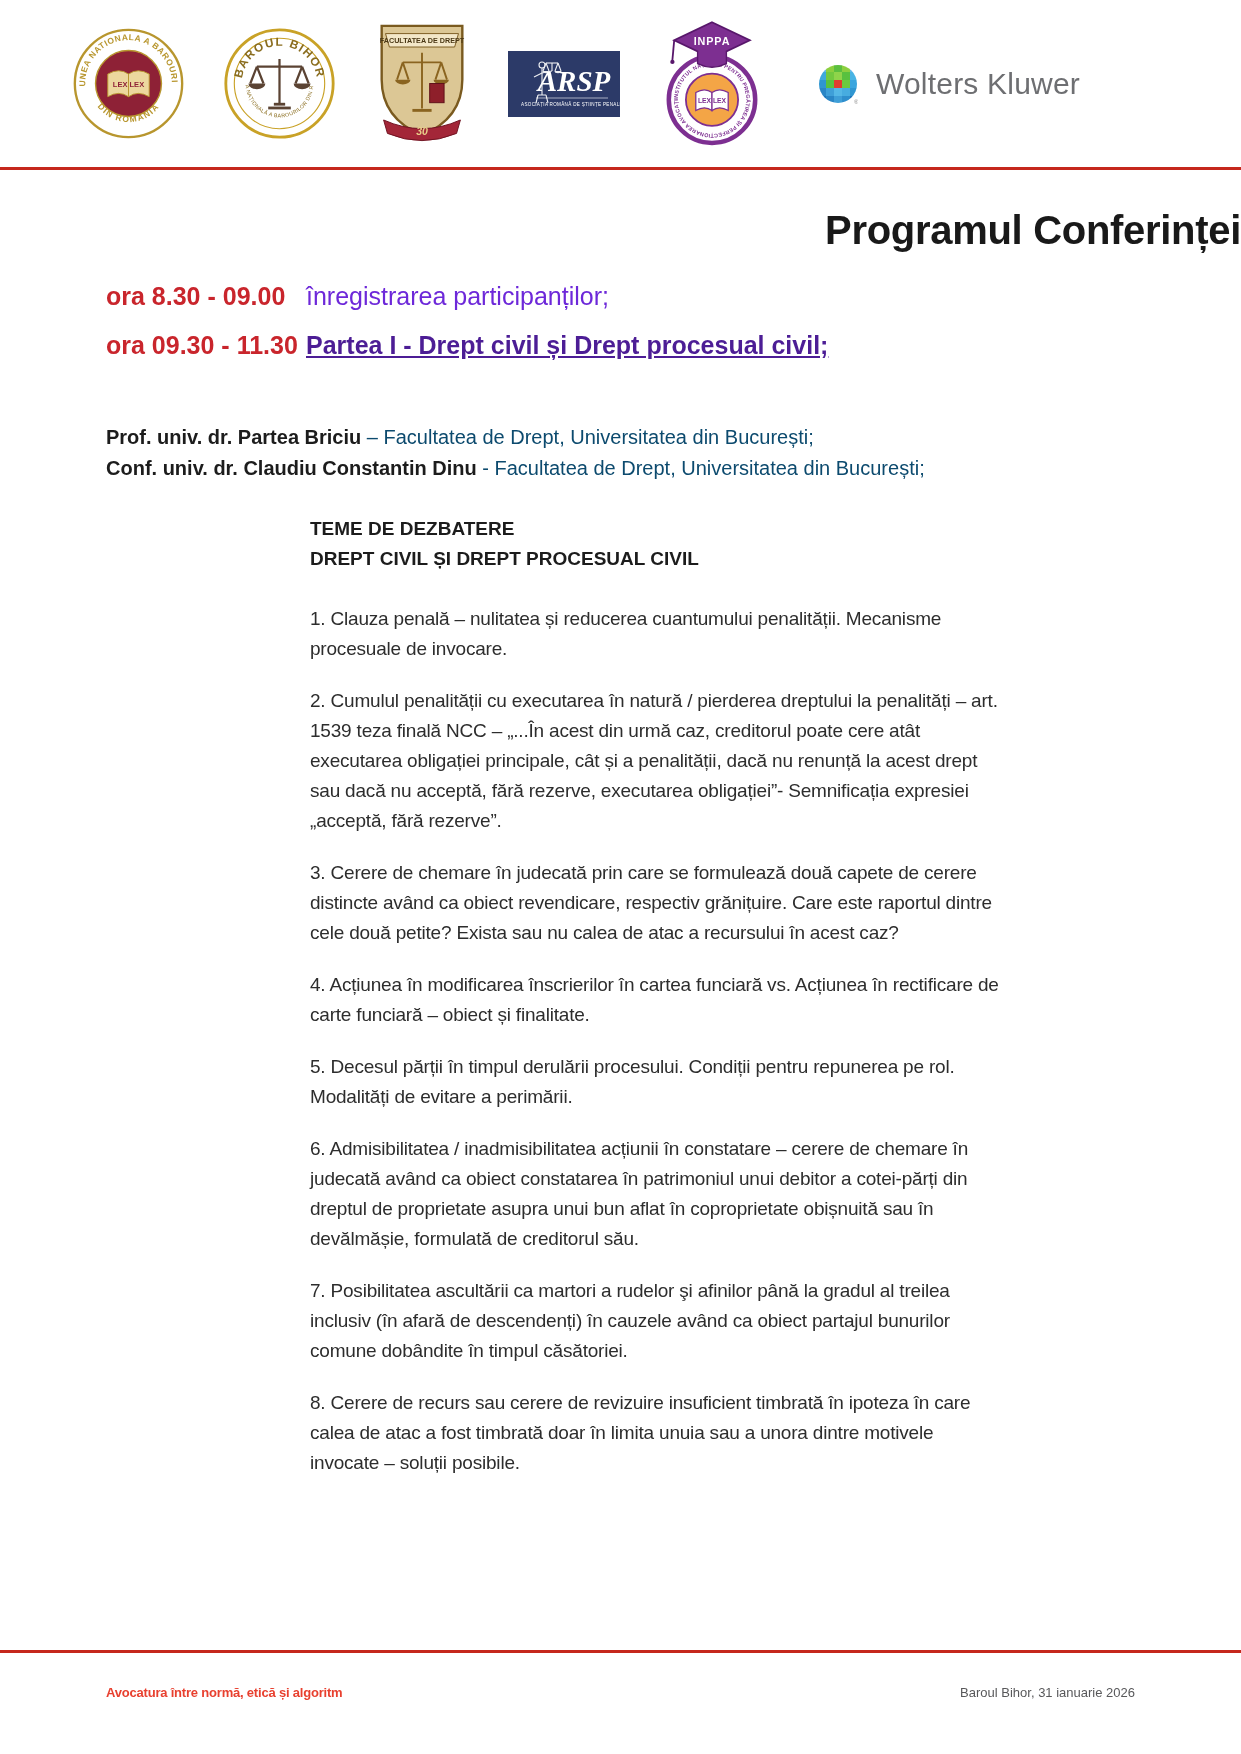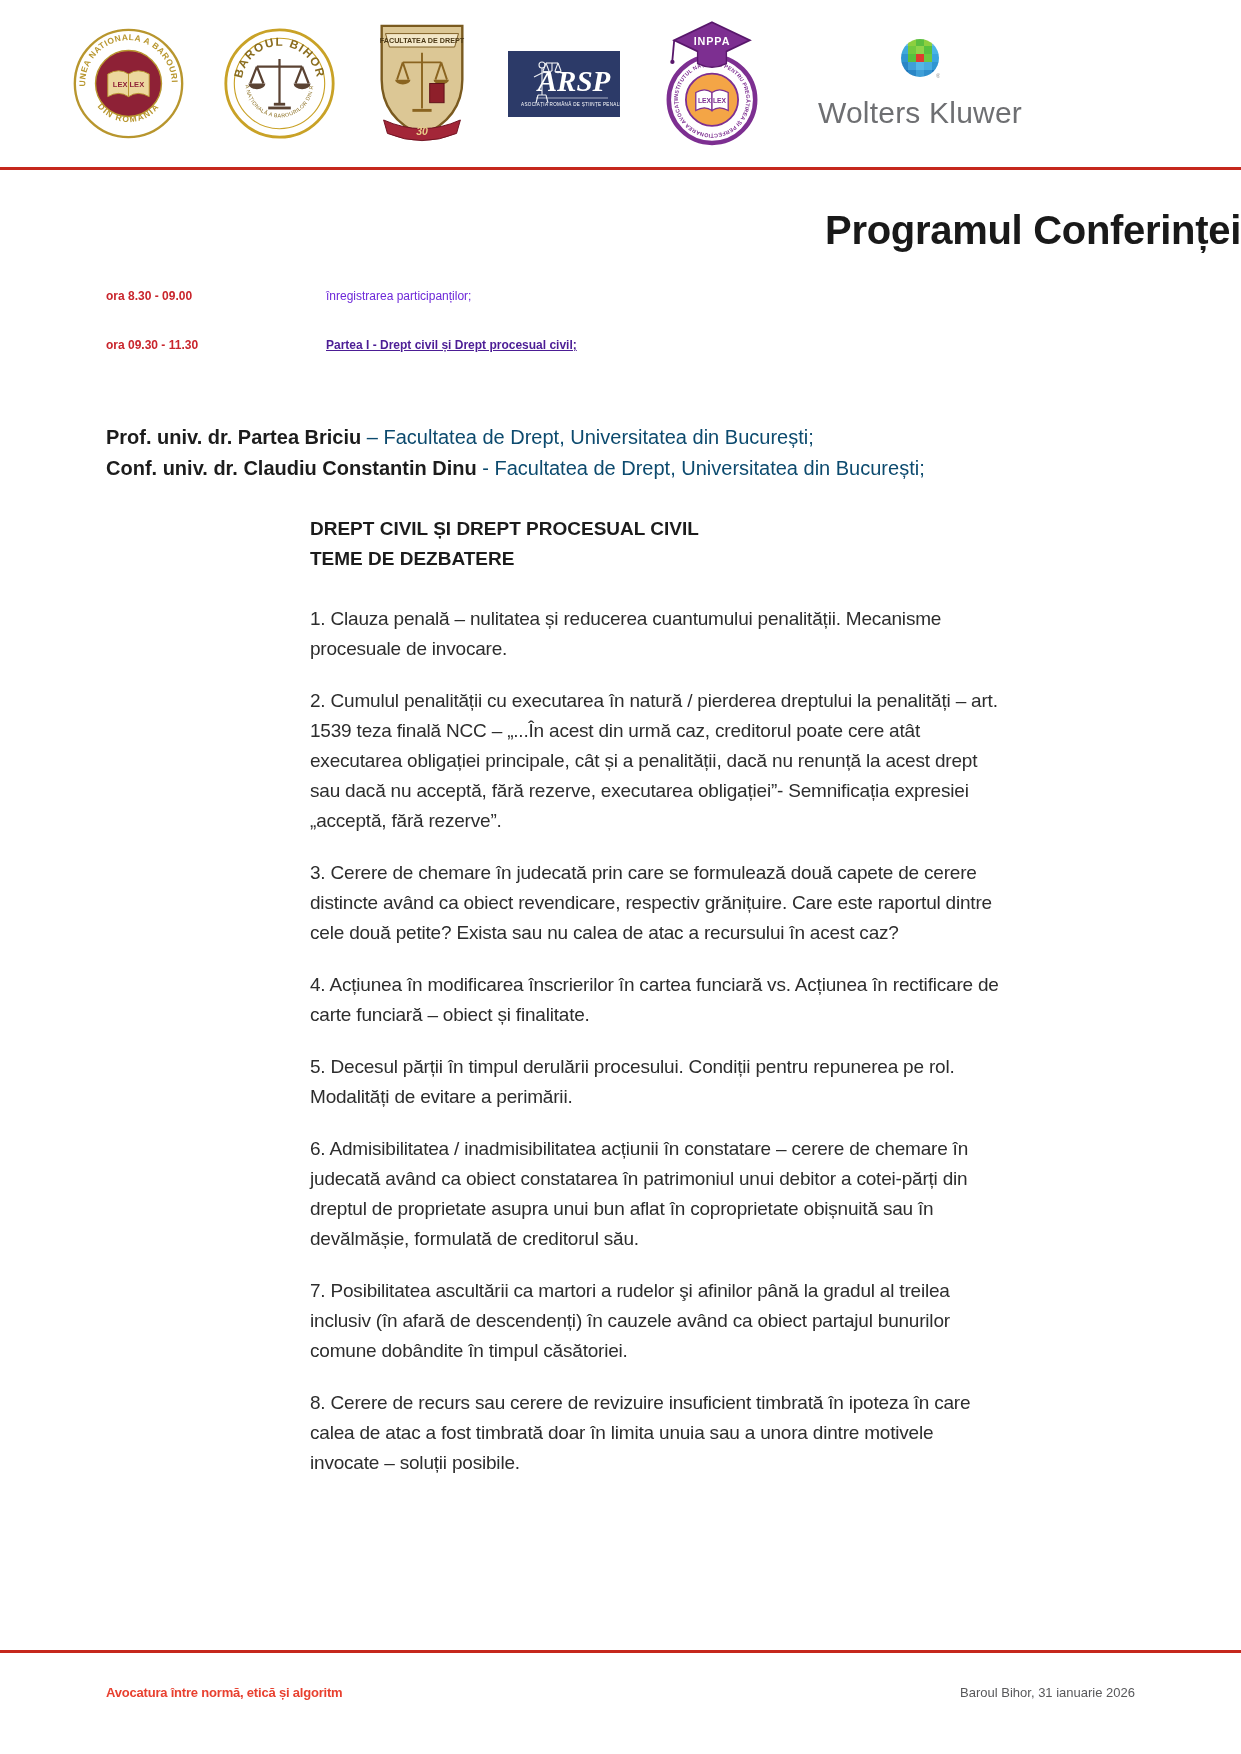--- a/index.html
+++ b/index.html
@@ -8,34 +8,34 @@
     background:#ffffff; overflow:hidden;
     font-family:"Liberation Sans", sans-serif; color:#2d2d2d;
   }
 
   
   .logo-strip {
     height:167px; display:flex; align-items:center;
     gap:38px; padding-left:72px; box-sizing:border-box;
   }
   .logo { flex:0 0 auto; display:flex; align-items:center; }
-  .wk-logo { display:flex; align-items:center; gap:18px; margin-left:14px;flex-direction:column; }
+  .wk-logo { display:flex; align-items:center; gap:18px; margin-left:14px; }
   .wk-label { font-size:30px; color:#6e6f72; letter-spacing:0.2px; }
 
   .rule { width:100%; height:3px; background:#c5281c; }
 
   
   .doc-title {
     margin-top:38px; text-align:right;
     font-size:40px; font-weight:bold; color:#191919; letter-spacing:-0.3px;
   }
 
   
   .schedule { margin:30px 0 0 106px; }
-  .sched-row { display:flex; margin-bottom:23px; font-size:12px; line-height:26px;gap:20px; }
+  .sched-row { display:flex; margin-bottom:23px; font-size:25px; line-height:26px; }
   .sched-time { width:200px; flex:0 0 200px; font-weight:bold; color:#c9252c; }
   .sched-desc { color:#6d28d9; }
   .sched-desc.highlight { color:#4c1d95; font-weight:bold;text-decoration:underline; }
 
   
   .speakers { margin:64px 106px 0 106px; font-size:20px; line-height:31px; }
   .speaker-name { font-weight:bold; color:#1c1c1c; }
   .speaker-affil { color:#0c4a6e; }
 
   
@@ -227,22 +227,22 @@
       <div class="sched-desc highlight">Partea I - Drept civil și Drept procesual  civil;</div>
     </div>
   </div>
 
   <div class="speakers">
     <div><span class="speaker-name">Prof. univ. dr. Partea Briciu</span><span class="speaker-affil"> – Facultatea de Drept, Universitatea din București;</span></div>
     <div><span class="speaker-name">Conf. univ. dr. Claudiu Constantin Dinu</span><span class="speaker-affil"> - Facultatea de Drept, Universitatea din București;</span></div>
   </div>
 
   <div class="topics">
+    <div class="topics-heading">TEME DE DEZBATERE</div>
     <div class="topics-heading">DREPT CIVIL ȘI DREPT PROCESUAL CIVIL</div>
-    <div class="topics-heading">TEME DE DEZBATERE</div>
     <p class="topic-item">1. Clauza penală – nulitatea și reducerea cuantumului penalității. Mecanisme procesuale de invocare.</p>
     <p class="topic-item">2. Cumulul penalității cu executarea în natură / pierderea dreptului la penalități – art. 1539 teza finală NCC – „...În acest din urmă caz, creditorul poate cere atât executarea obligației principale, cât și a penalității, dacă nu renunță la acest drept sau dacă nu acceptă, fără rezerve, executarea obligației”- Semnificația expresiei „acceptă, fără rezerve”.</p>
     <p class="topic-item">3. Cerere de chemare în judecată prin care se formulează două capete de cerere distincte având ca obiect revendicare, respectiv grănițuire. Care este raportul dintre cele două petite? Exista sau nu calea de atac a recursului în acest caz?</p>
     <p class="topic-item">4. Acțiunea în modificarea înscrierilor în cartea funciară vs. Acțiunea în rectificare de carte funciară – obiect și finalitate.</p>
     <p class="topic-item">5. Decesul părții în timpul derulării procesului. Condiții pentru repunerea pe rol. Modalități de evitare a perimării.</p>
     <p class="topic-item">6. Admisibilitatea / inadmisibilitatea acțiunii în constatare – cerere de chemare în judecată având ca obiect constatarea în patrimoniul unui debitor a cotei-părți din dreptul de proprietate asupra unui bun aflat în coproprietate obișnuită sau în devălmășie, formulată de creditorul său.</p>
     <p class="topic-item">7. Posibilitatea ascultării ca martori a rudelor şi afinilor până la gradul al treilea inclusiv (în afară de descendenți) în cauzele având ca obiect partajul bunurilor comune dobândite în timpul căsătoriei.</p>
     <p class="topic-item">8. Cerere de recurs sau cerere de revizuire insuficient timbrată în ipoteza în care calea de atac a fost timbrată doar în limita unuia sau a unora dintre motivele invocate – soluții posibile.</p>
   </div>
 

